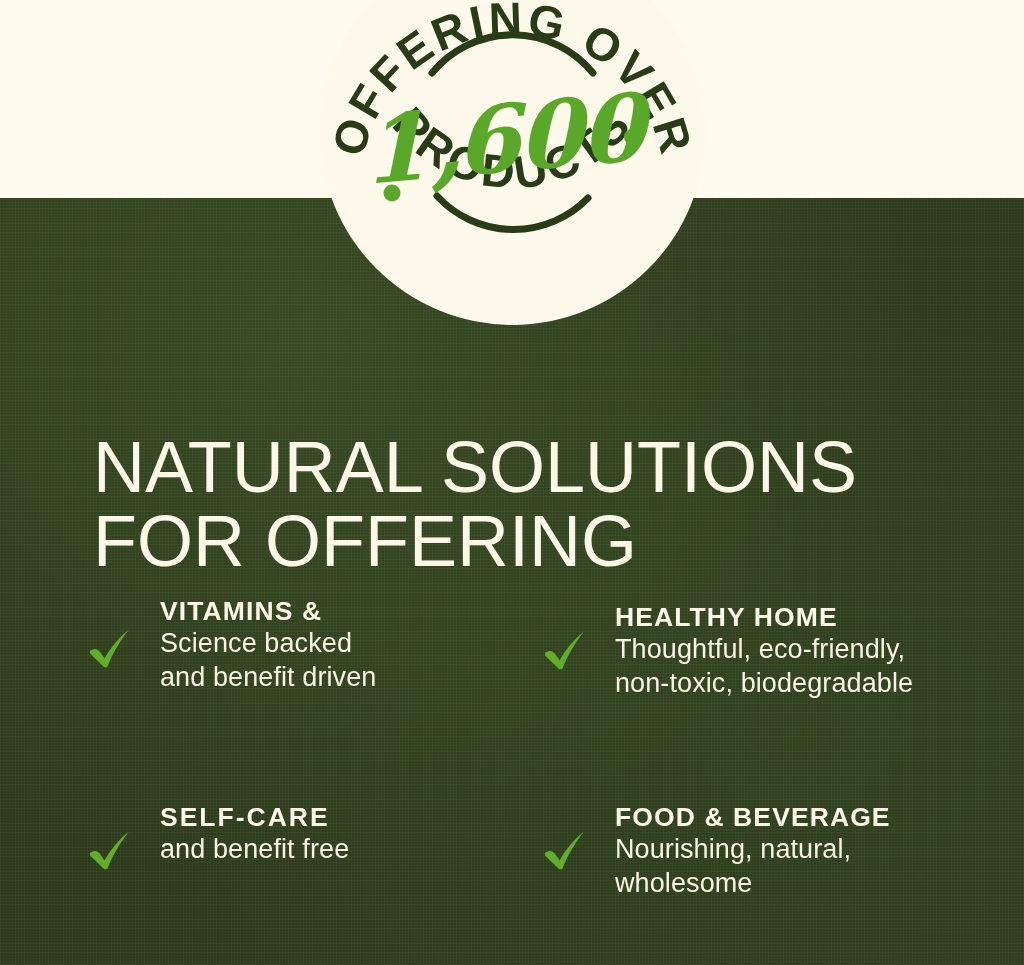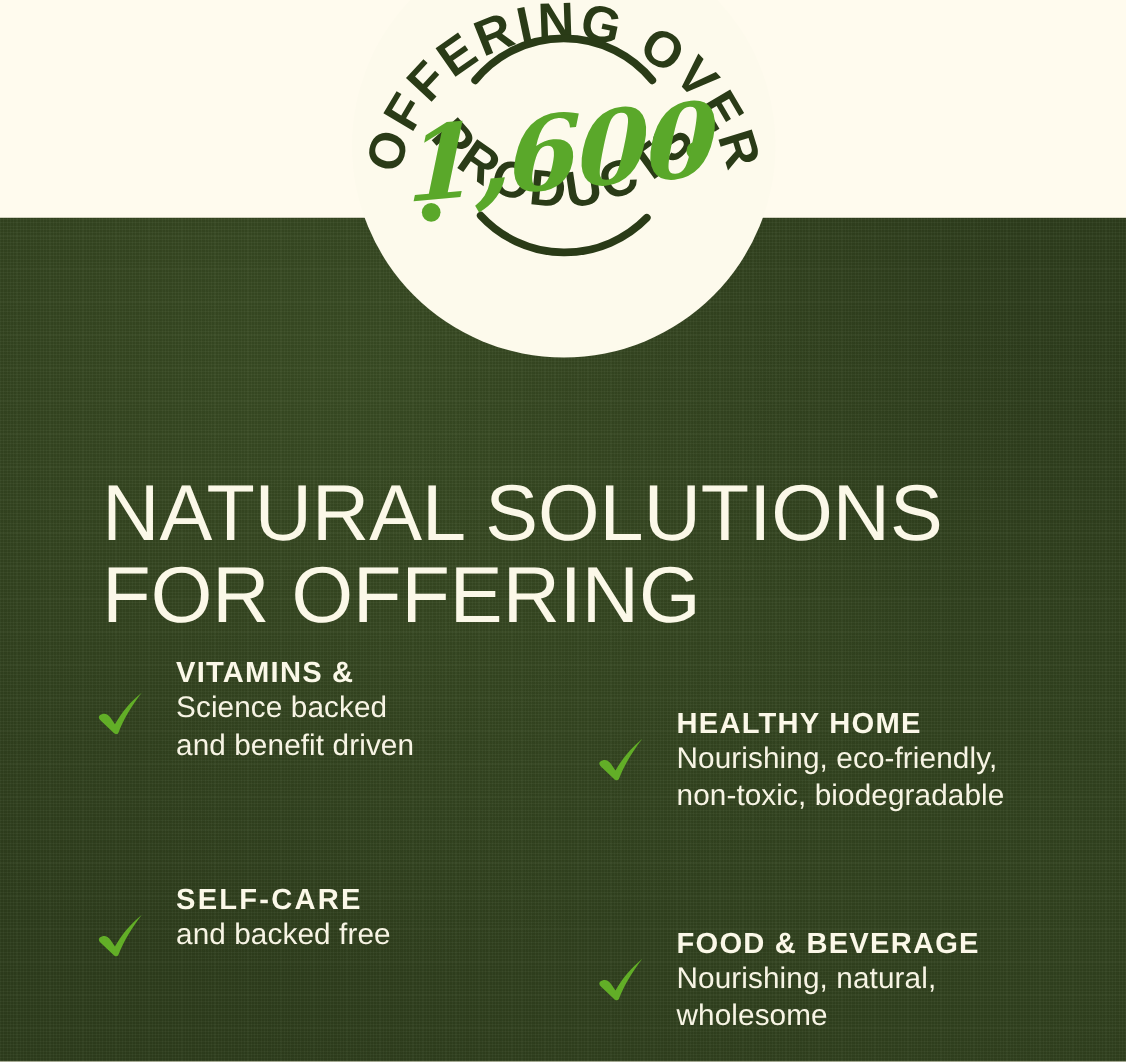--- a/index.html
+++ b/index.html
@@ -119,21 +119,21 @@
     z-index: 6;
   }
   .feature-row { position: relative; }
 
   .feature {
     position: absolute;
     display: flex;
     align-items: flex-start;
   }
   .feature.col-left  { left: 88px;  width: 430px; }
-  .feature.col-right { left: 543px; width: 470px; margin-top: 40px; }
+  .feature.col-right { left: 543px; width: 470px; }
 
   .check-wrap {
     flex: 0 0 auto;
     width: 54px;
     display: flex;
     align-items: center;
     justify-content: flex-start;
   }
   .check-wrap svg { display: block; }
 
@@ -220,40 +220,40 @@
 
       <div class="feature col-right" style="top:10px">
         <span class="check-wrap" style="padding-top:28px">
           <svg width="44" height="40" viewBox="0 0 44 40">
             <path d="M2.5 22.5 C6 20 9.5 20.5 12.5 24.5 L16.5 30.5 C23 19 31 9.5 41 1.5 C32 13 24.5 25.5 19.5 38.5 C18.5 39.8 16.2 39.6 15 38 L3 26.5 C1.6 25.2 1.5 23.4 2.5 22.5 Z" fill="#62ae27"></path>
           </svg>
         </span>
         <span class="feature-text">
           <span class="feature-title">HEALTHY HOME</span>
           <span class="feature-desc">
-            <span style="display:block">Nourishing, eco-friendly,</span>
+            <span style="display:block">Thoughtful, eco-friendly,</span>
             <span style="display:block">non-toxic, biodegradable</span>
           </span>
         </span>
       </div>
 
     </div>
 
     <div class="feature-row" style="height:160px">
 
       <div class="feature col-left" style="top:6px">
         <span class="check-wrap" style="padding-top:28px">
           <svg width="44" height="40" viewBox="0 0 44 40">
             <path d="M2.5 22.5 C6 20 9.5 20.5 12.5 24.5 L16.5 30.5 C23 19 31 9.5 41 1.5 C32 13 24.5 25.5 19.5 38.5 C18.5 39.8 16.2 39.6 15 38 L3 26.5 C1.6 25.2 1.5 23.4 2.5 22.5 Z" fill="#62ae27"></path>
           </svg>
         </span>
         <span class="feature-text">
           <span class="feature-title" style="letter-spacing:2px">SELF-CARE</span>
           <span class="feature-desc">
-            <span style="display:block">and backed free</span>
+            <span style="display:block">and benefit free</span>
           </span>
         </span>
       </div>
 
       <div class="feature col-right" style="top:6px">
         <span class="check-wrap" style="padding-top:28px">
           <svg width="44" height="40" viewBox="0 0 44 40">
             <path d="M2.5 22.5 C6 20 9.5 20.5 12.5 24.5 L16.5 30.5 C23 19 31 9.5 41 1.5 C32 13 24.5 25.5 19.5 38.5 C18.5 39.8 16.2 39.6 15 38 L3 26.5 C1.6 25.2 1.5 23.4 2.5 22.5 Z" fill="#62ae27"></path>
           </svg>
         </span>

